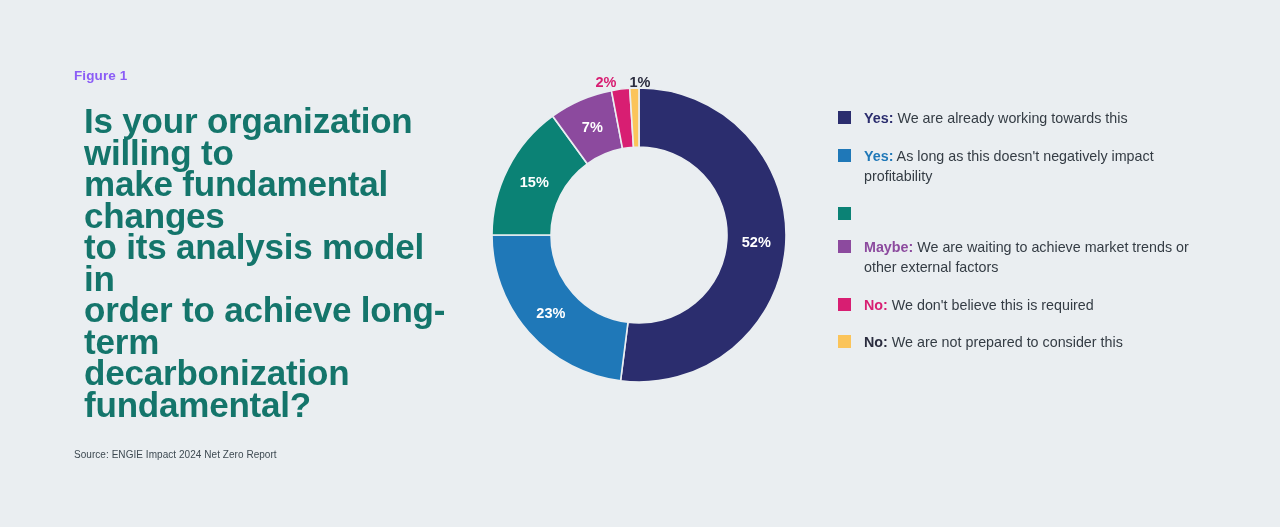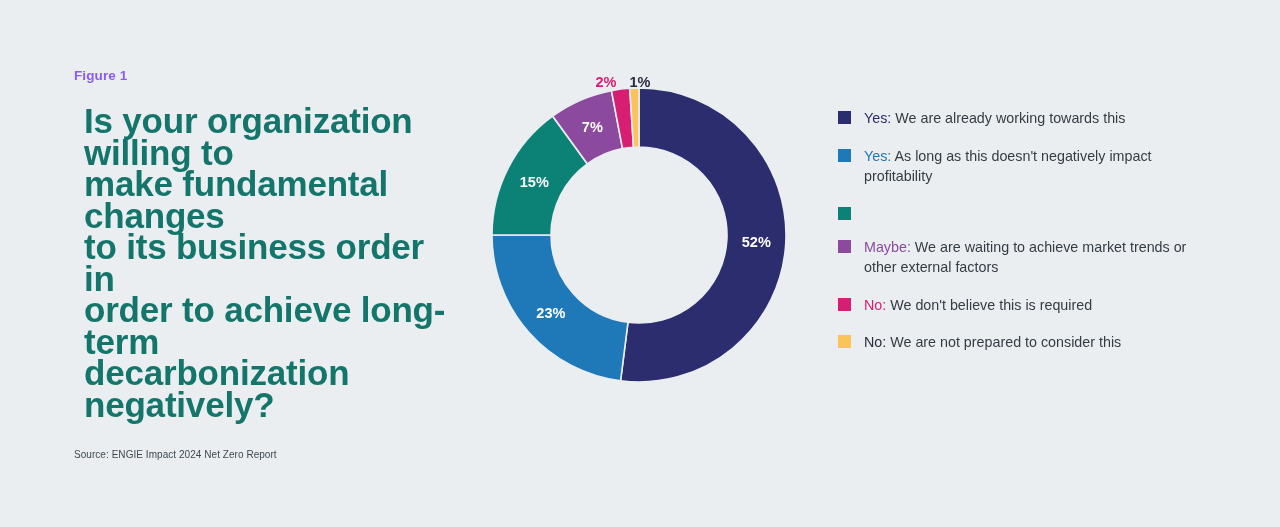--- a/index.html
+++ b/index.html
@@ -93,36 +93,36 @@
     margin-top: 3px;
     margin-right: 13px;
   }
   .legend-text {
     font-size: 14.3px;
     line-height: 20.5px;
     color: #343c44;
     max-width: 350px;
   }
   .legend-prefix {
-    font-weight: normal;
+    font-weight: bold;
   }
 </style>
 </head>
 <body style="background: rgb(234, 238, 241);">
 
 <div class="page">
 
   <div class="left-col">
     <div class="figure-label" style="color: #8b5cf6;">Figure 1</div>
     <div class="figure-title" style="color: rgb(20, 117, 107);">
       <div>Is your organization willing to</div>
       <div>make fundamental changes</div>
-      <div>to its business order in</div>
+      <div>to its analysis model in</div>
       <div>order to achieve long-term</div>
-      <div>decarbonization negatively?</div>
+      <div>decarbonization fundamental?</div>
     </div>
   </div>
 
   <div class="source-note" style="color: rgb(62, 74, 82);">Source: ENGIE Impact 2024 Net Zero Report</div>
 
   <div class="chart-wrap">
     <svg class="chart-svg" width="330" height="340" viewBox="0 0 330 340">
       <g id="donut-slices">
           <path d="M 159 28 A 147 147 0 1 1 140.57601466604723 320.8408610932282 L 147.9706754463412 262.306093715674 A 88 88 0 1 0 159 87 Z" fill="#2b2d6e" stroke="#eaeef1" stroke-width="1.6"></path>
           <path d="M 140.57601466604723 320.8408610932282 A 147 147 0 0 1 12 175.00000000000003 L 71 175 A 88 88 0 0 0 147.9706754463412 262.306093715674 Z" fill="#1f78b8" stroke="#eaeef1" stroke-width="1.6"></path>

